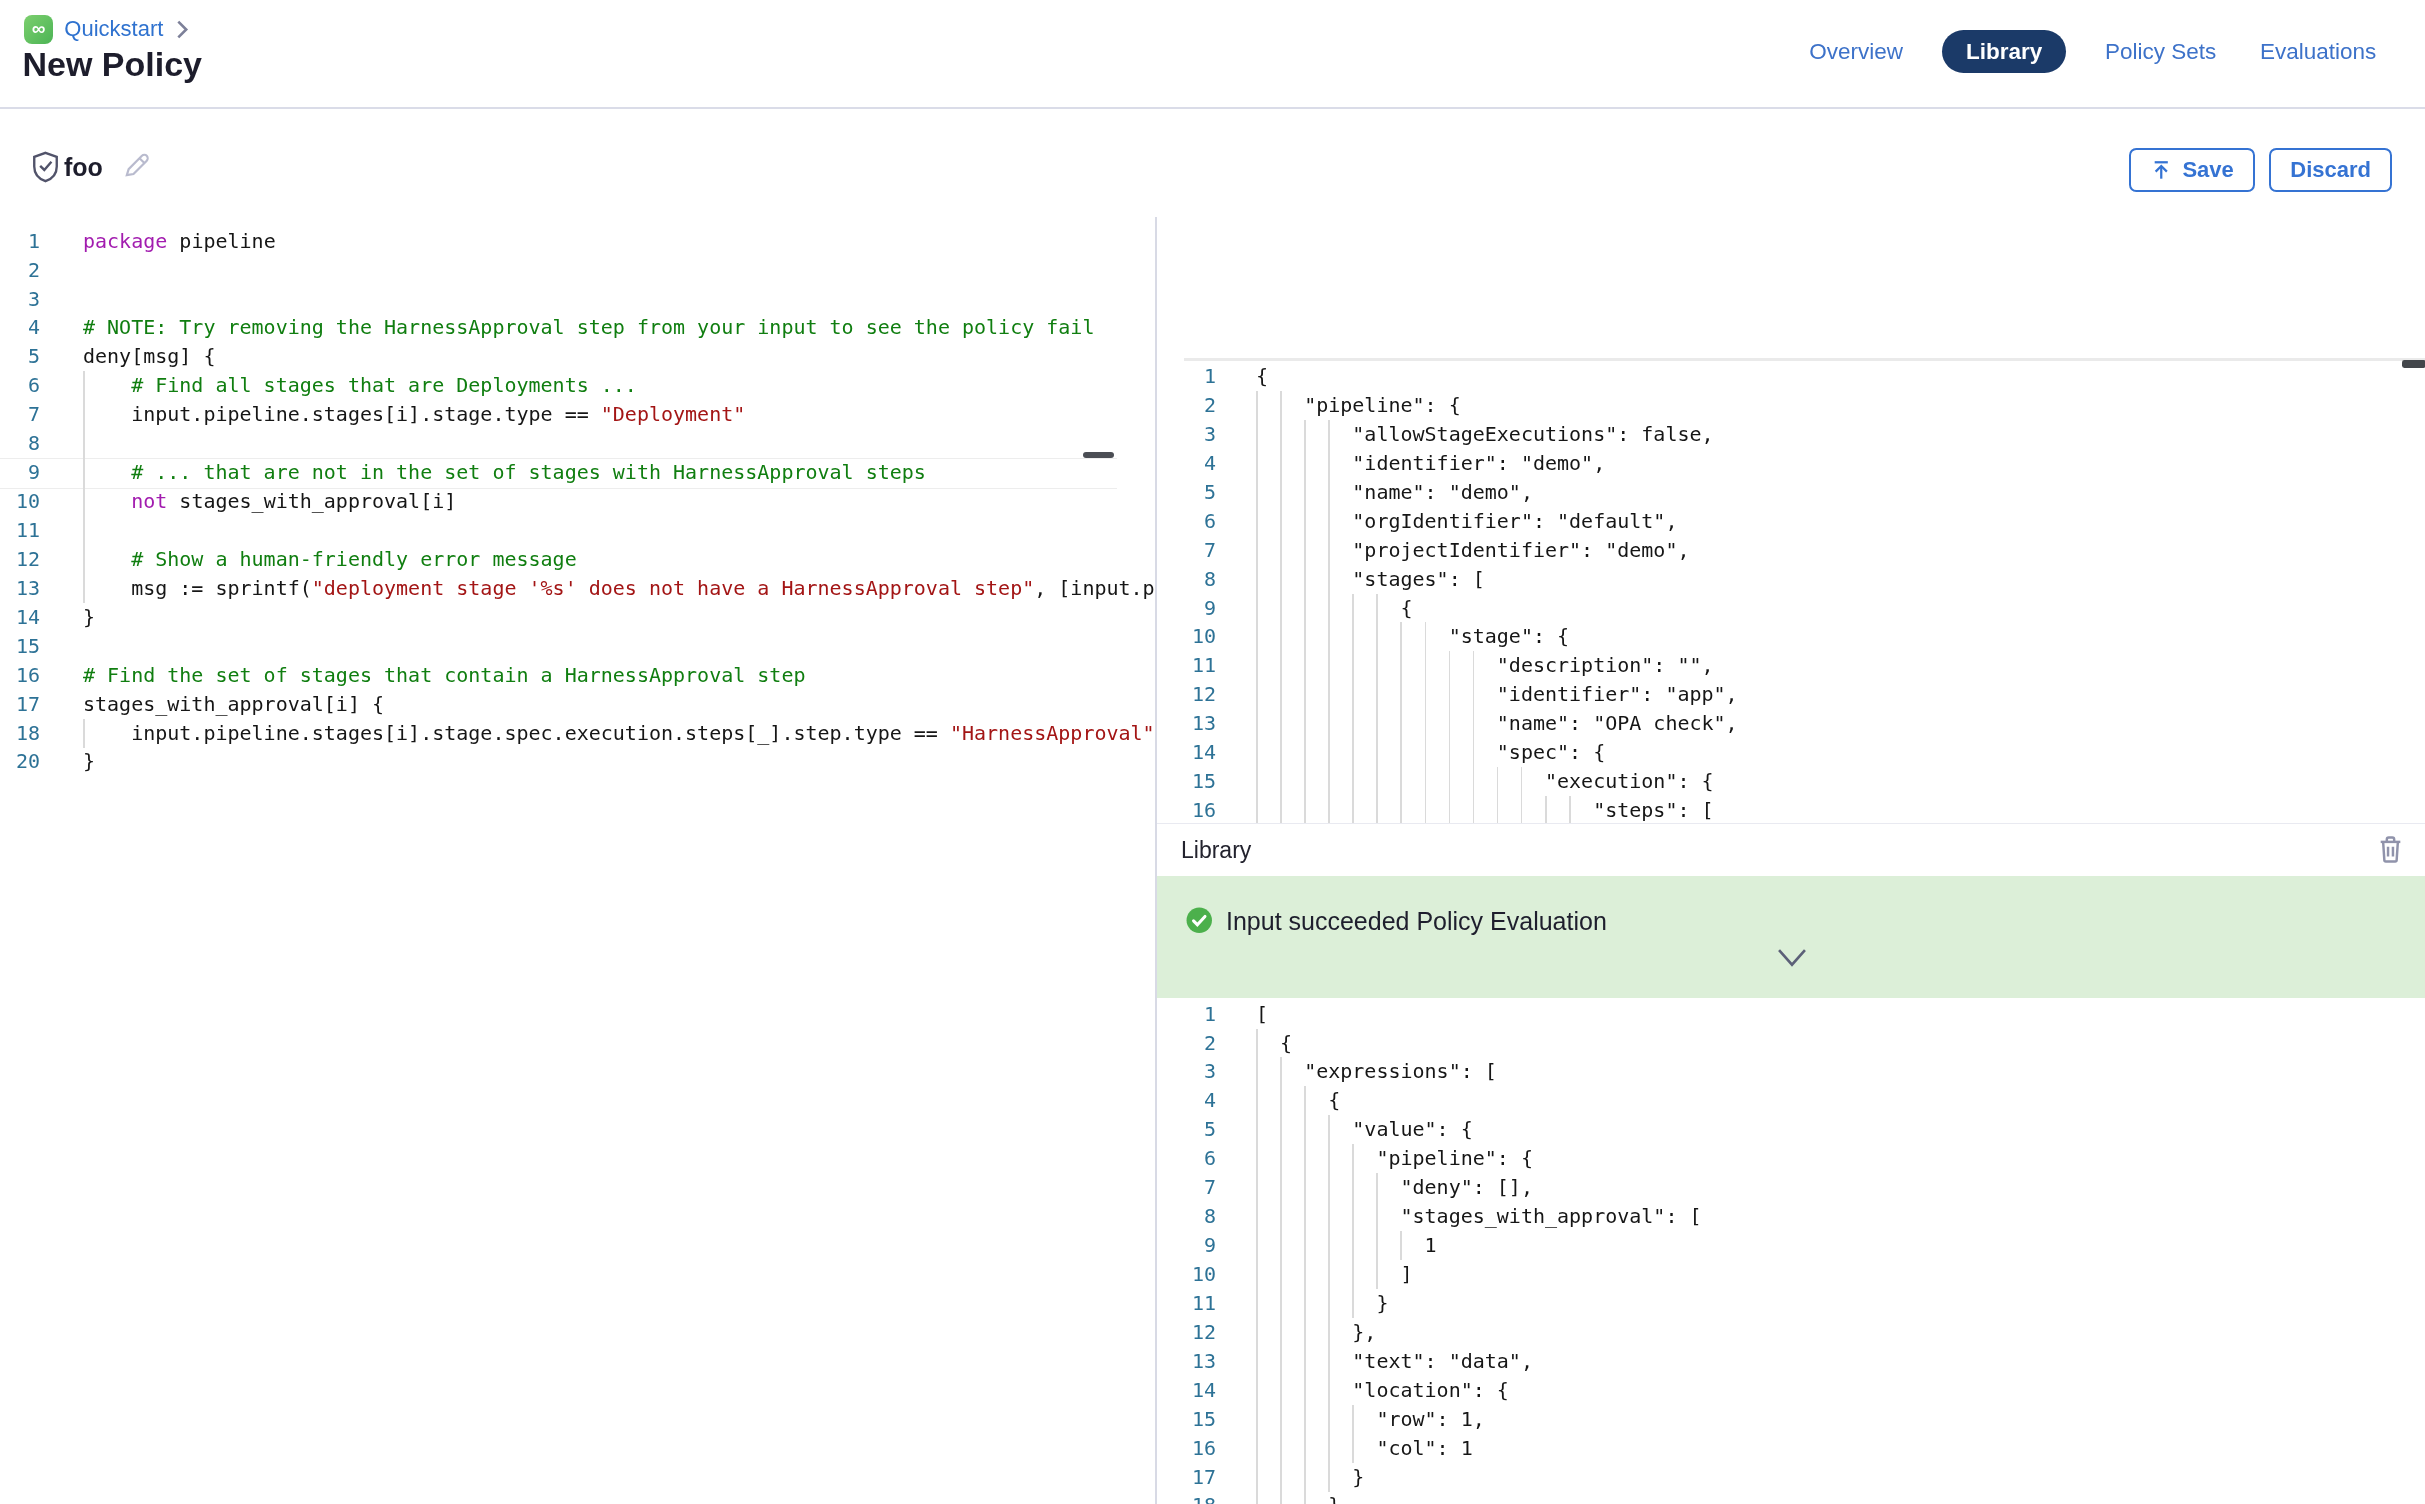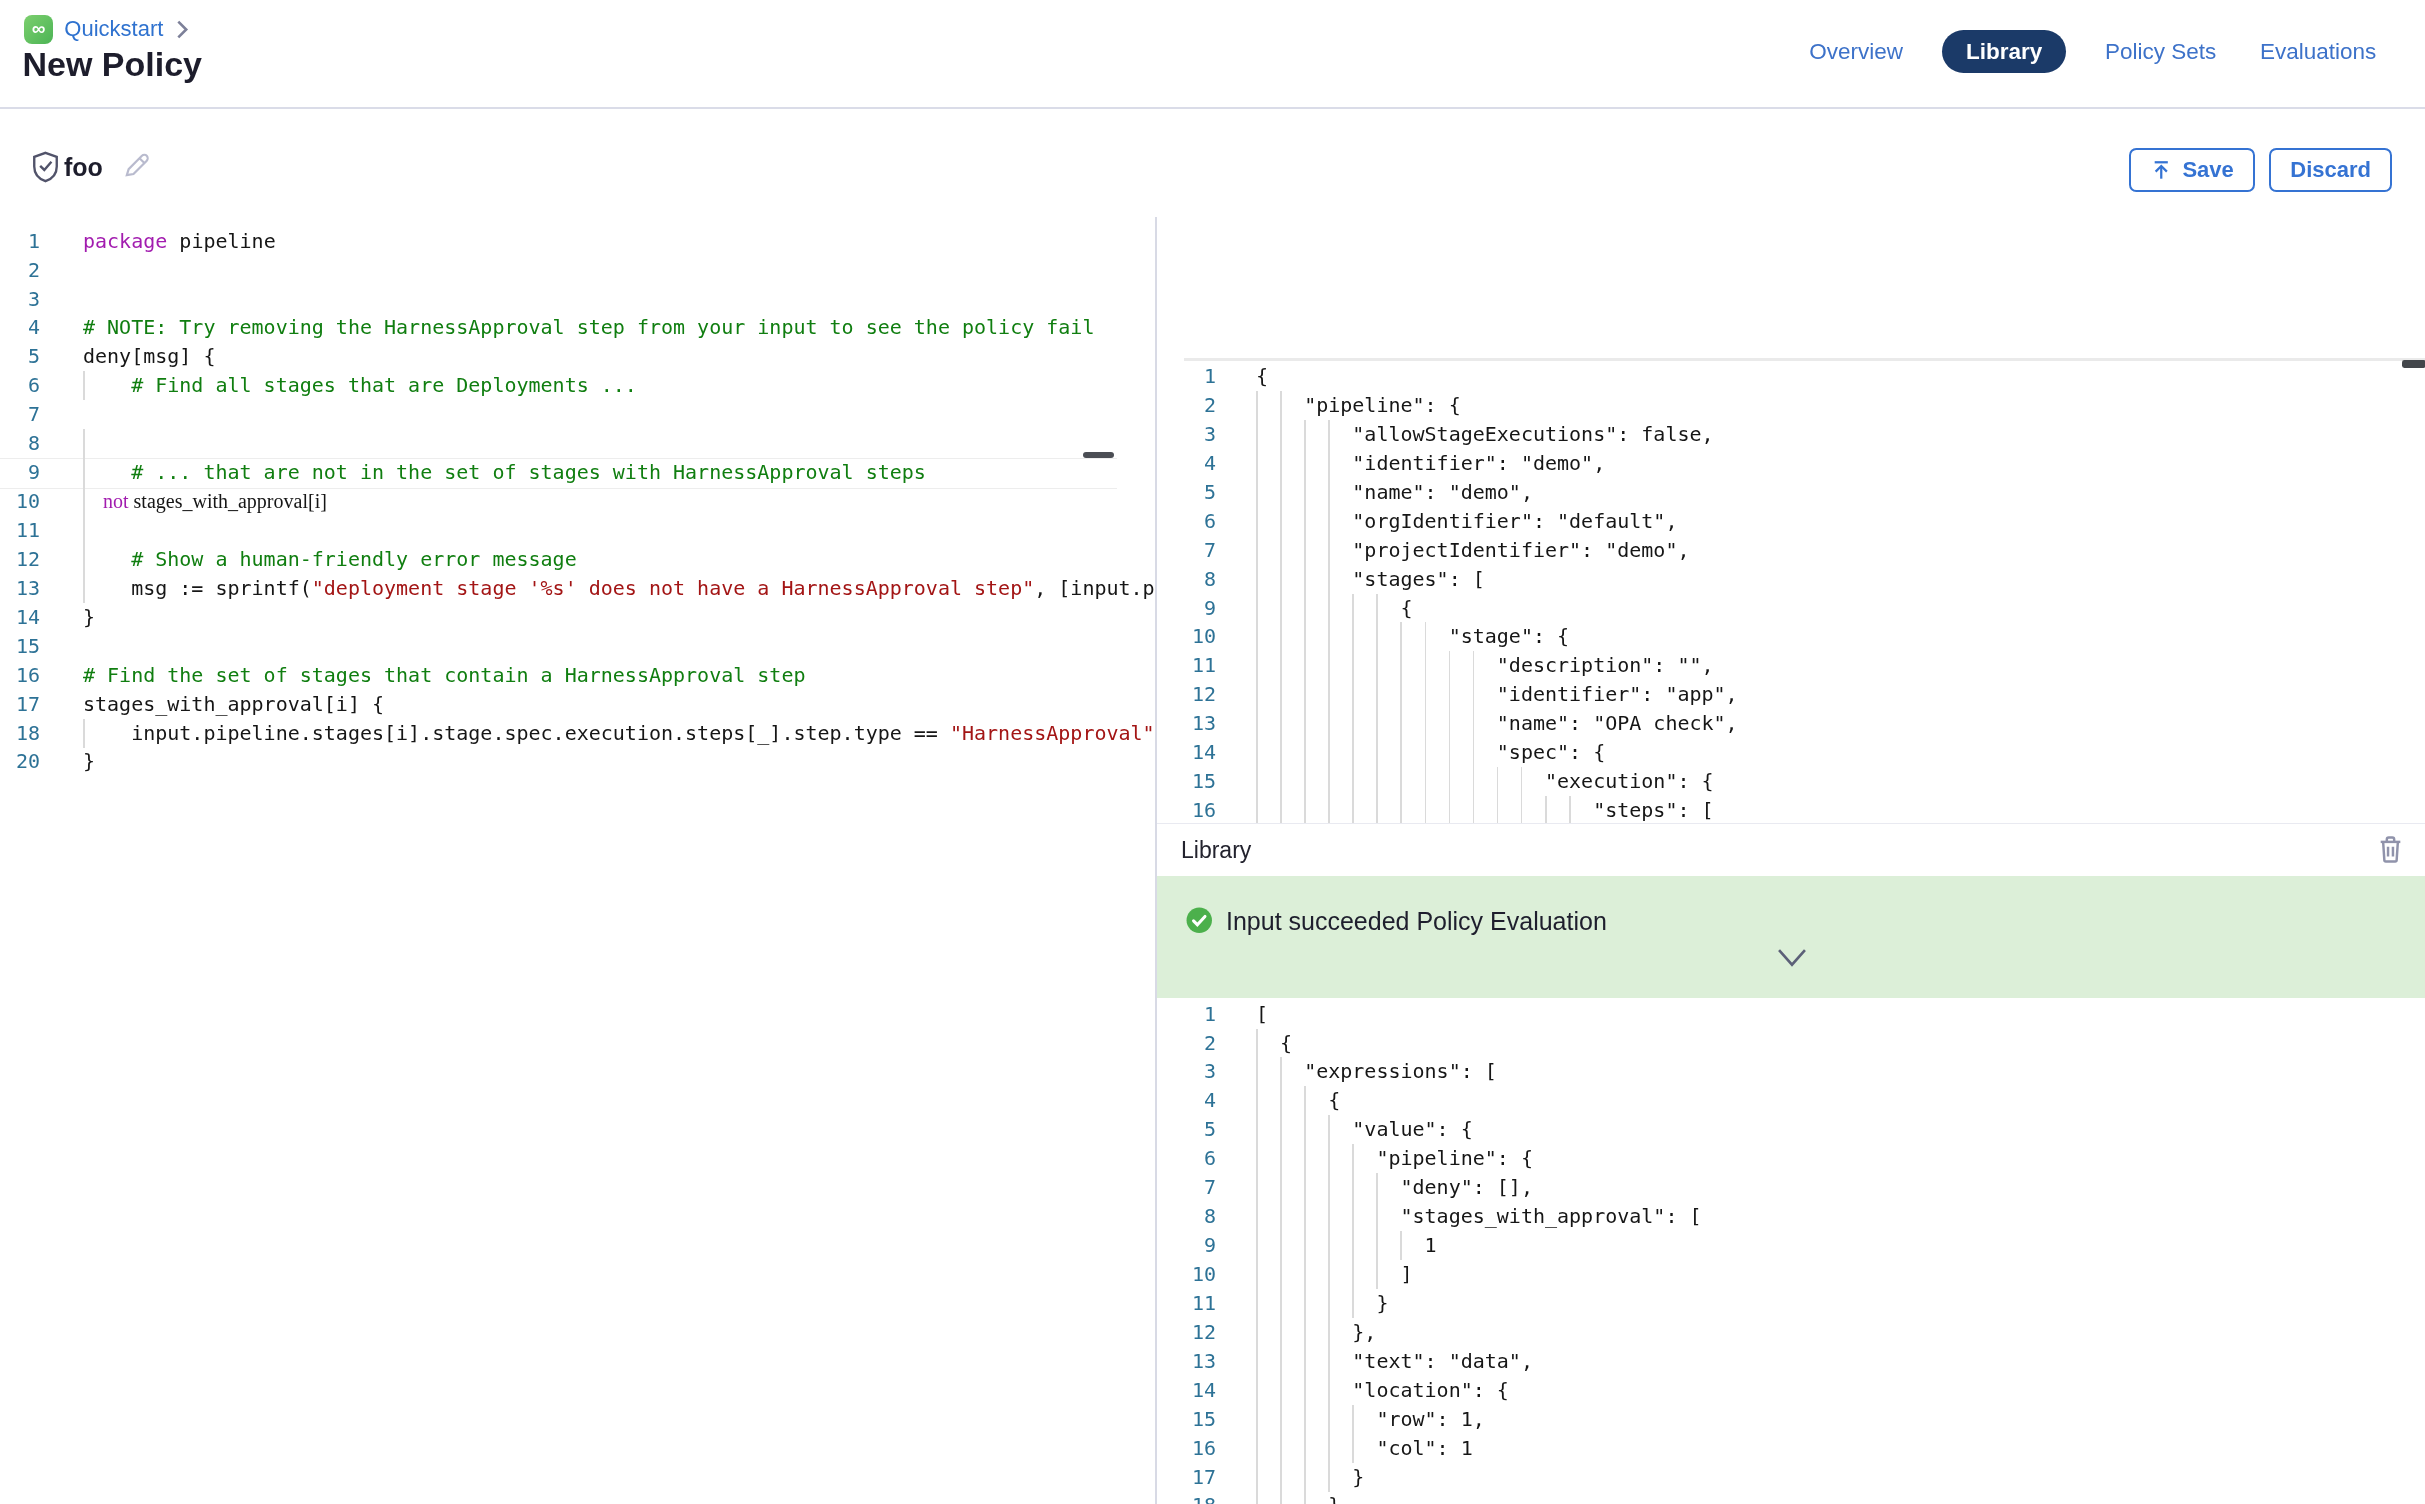--- a/index.html
+++ b/index.html
@@ -150,26 +150,27 @@
       <div class="ln" style="top: 39px; width: 40px;">2</div>
       <div class="cl" style="top: 39px; left: 83px;"></div>
       <div class="ln" style="top: 68px; width: 40px;">3</div>
       <div class="ln" style="top: 96px; width: 40px;">4</div>
       <div class="cl" style="top: 96px; left: 83px;"><span class="tok-c"># NOTE: Try removing the HarnessApproval step from your input to see the policy fail</span></div>
       <div class="ln" style="top: 125px; width: 40px;">5</div>
       <div class="cl" style="top: 125px; left: 83px;">deny[msg] {</div>
       <div class="ln" style="top: 154px; width: 40px;">6</div>
       <div class="cl" style="top: 154px; left: 83px;"><span class="guide" style="left:0ch"></span><span class="tok-c">    # Find all stages that are Deployments ...</span></div>
       <div class="ln" style="top: 183px; width: 40px;">7</div>
+      <div class="cl" style="top: 183px; left: 83px;"><span class="guide" style="left:0ch"></span>    input.pipeline.stages[i].stage.type == <span class="tok-s">"Deployment"</span></div>
       <div class="ln" style="top: 212px; width: 40px;">8</div>
       <div class="cl" style="top: 212px; left: 83px;"><span class="guide" style="left:0ch"></span></div>
       <div class="ln" style="top: 241px; width: 40px;">9</div>
       <div class="cl" style="top: 241px; left: 83px;"><span class="guide" style="left:0ch"></span><span class="tok-c">    # ... that are not in the set of stages with HarnessApproval steps</span></div>
       <div class="ln" style="top: 270px; width: 40px;">10</div>
-      <div class="cl" style="top: 270px; left: 83px; font-family: Liberation Serif, serif;"><span class="guide" style="left:0ch"></span>    <span class="tok-k">not</span> stages_with_approval[i]</div>
+      <div class="cl" style="top: 270px; left: 83px;"><span class="guide" style="left:0ch"></span>    <span class="tok-k">not</span> stages_with_approval[i]</div>
       <div class="ln" style="top: 299px; width: 40px;">11</div>
       <div class="cl" style="top: 299px; left: 83px;"><span class="guide" style="left:0ch"></span></div>
       <div class="ln" style="top: 328px; width: 40px;">12</div>
       <div class="cl" style="top: 328px; left: 83px;"><span class="guide" style="left:0ch"></span><span class="tok-c">    # Show a human-friendly error message</span></div>
       <div class="ln" style="top: 357px; width: 40px;">13</div>
       <div class="cl" style="top: 357px; left: 83px;"><span class="guide" style="left:0ch"></span>    msg := sprintf(<span class="tok-s">"deployment stage '%s' does not have a HarnessApproval step"</span>, [input.p</div>
       <div class="ln" style="top: 386px; width: 40px;">14</div>
       <div class="cl" style="top: 386px; left: 83px;">}</div>
       <div class="ln" style="top: 415px; width: 40px;">15</div>
       <div class="cl" style="top: 415px; left: 83px;"></div>

